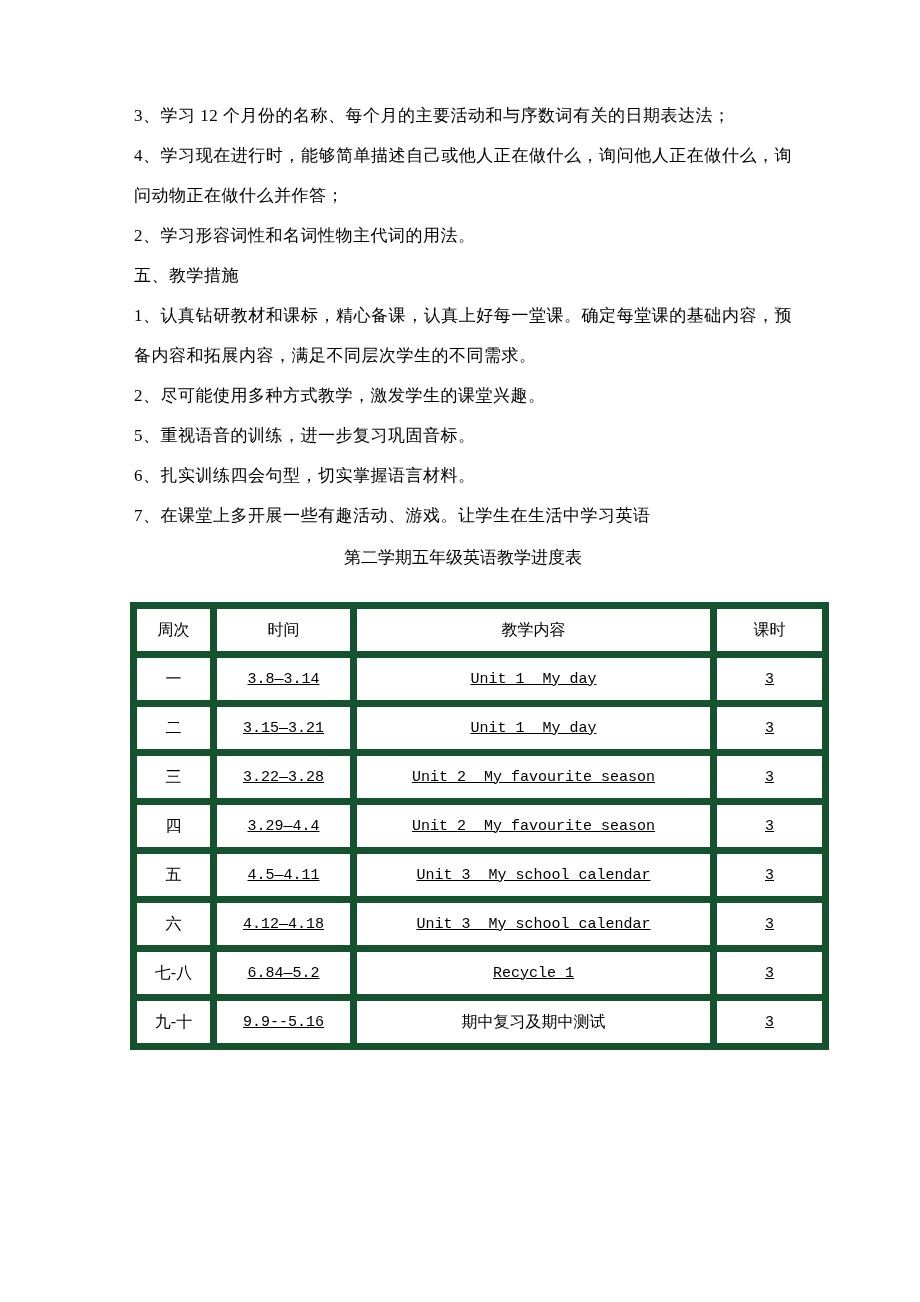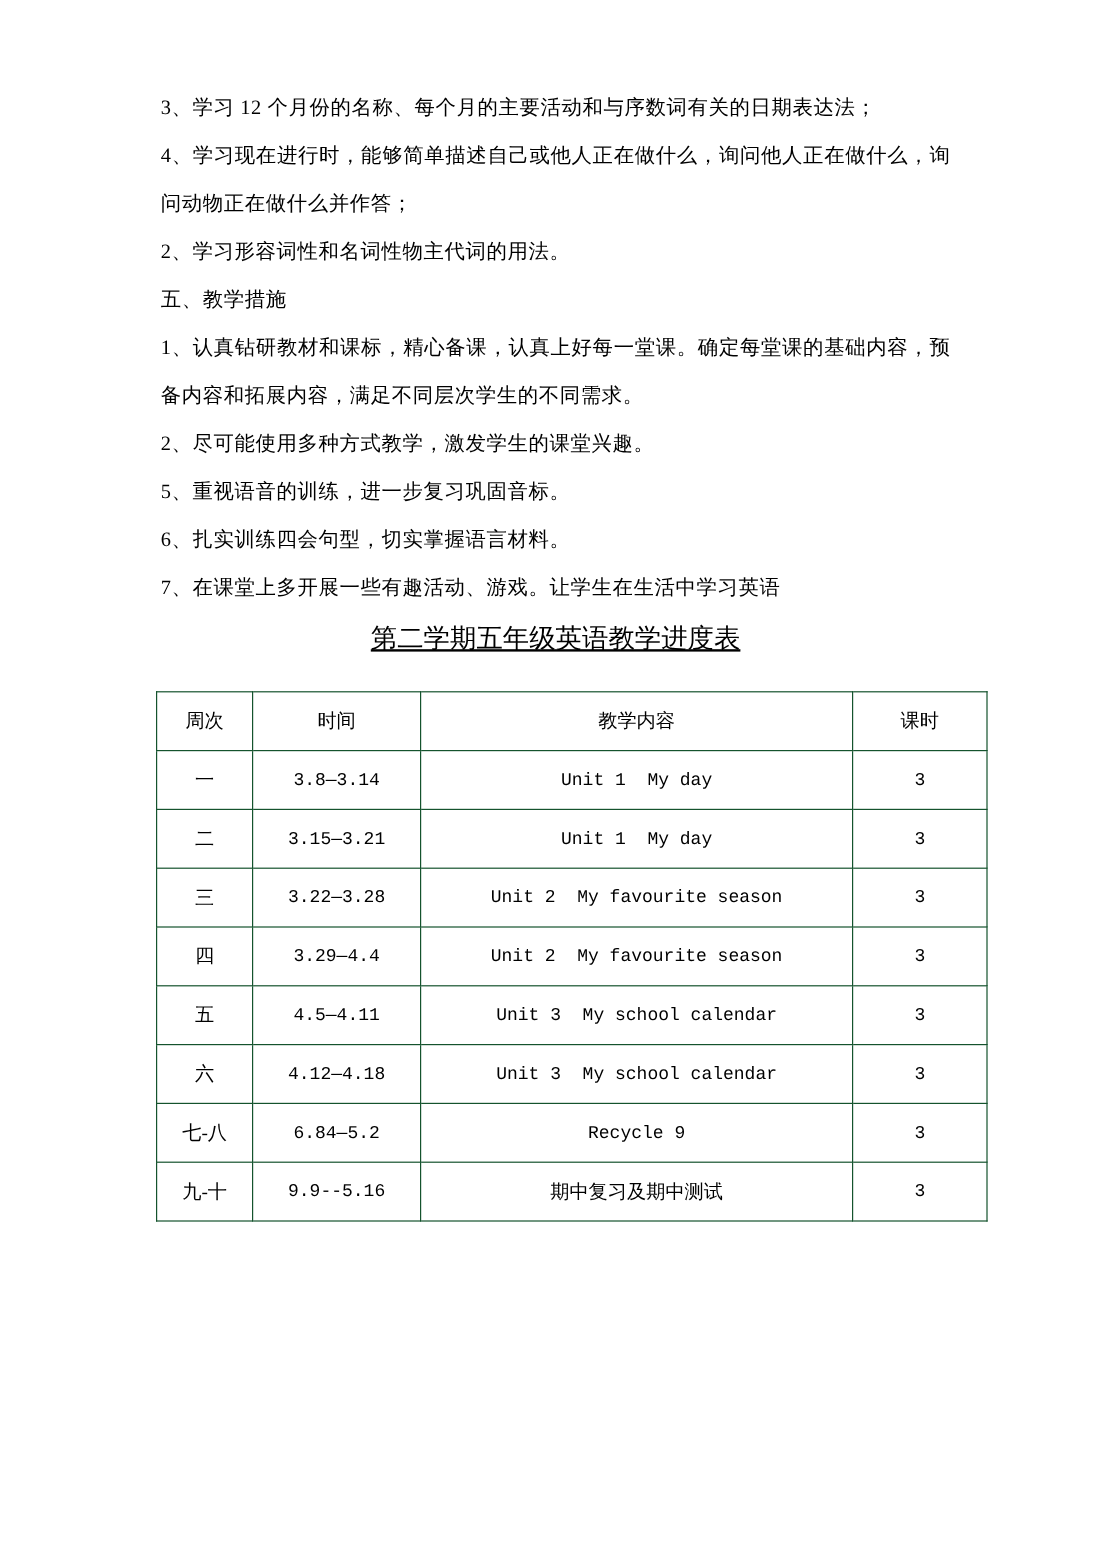--- a/index.html
+++ b/index.html
@@ -8,65 +8,66 @@
     font-family: "Liberation Serif", "DejaVu Serif", serif;
     color: #000000;
   }
   .page {
     position: relative;
     width: 920px;
     height: 1168px;
     background: #ffffff;
     overflow: hidden;
     padding: 70px 128px 40px 134px;
+    margin-top: 26px;
   }
   .body-text p {
     font-size: 17px;
     line-height: 40px;
     text-align: justify;
     letter-spacing: 0.5px;
   }
   .table-title {
-    font-size: 22px;
+    font-size: 17px;
     line-height: 40px;
     text-align: center;
     margin-top: 2px;
-    text-decoration: underline;
   }
   table.schedule {
     border-collapse: collapse;
     table-layout: fixed;
     width: 692px;
     margin-top: 24px;
     margin-left: -4px;
   }
   table.schedule col.c-week    { width: 80px; }
   table.schedule col.c-time    { width: 140px; }
   table.schedule col.c-content { width: 360px; }
   table.schedule col.c-hours   { width: 112px; }
   table.schedule th,
   table.schedule td {
-    border: 1px solid #14532d;
+    border: 7px solid #14532d;
     text-align: center;
     vertical-align: middle;
     font-weight: normal;
     height: 49px;
     padding: 2px 4px;
   }
   table.schedule th {
     font-size: 16px;
   }
   td.cn {
     font-size: 16px;
     font-family: "Liberation Serif", "DejaVu Serif", serif;
   }
   td.mono {
     font-size: 15px;
     font-family: "Liberation Mono", "DejaVu Sans Mono", monospace;
     white-space: pre-wrap;
+    text-decoration: underline;
   }
 </style>
 </head>
 <body>
 
 <div class="page">
 
   <div class="body-text">
     <p>3、学习 12 个月份的名称、每个月的主要活动和与序数词有关的日期表达法；</p>
     <p>4、学习现在进行时，能够简单描述自己或他人正在做什么，询问他人正在做什么，询问动物正在做什么并作答；</p>
@@ -129,21 +130,21 @@
       </tr>
       <tr>
         <td class="cn">六</td>
         <td class="mono">4.12—4.18</td>
         <td class="mono">Unit 3  My school calendar</td>
         <td class="mono">3</td>
       </tr>
       <tr>
         <td class="cn">七-八</td>
         <td class="mono">6.84—5.2</td>
-        <td class="mono">Recycle 9</td>
+        <td class="mono">Recycle 1</td>
         <td class="mono">3</td>
       </tr>
       <tr>
         <td class="cn">九-十</td>
         <td class="mono">9.9--5.16</td>
         <td class="cn">期中复习及期中测试</td>
         <td class="mono">3</td>
       </tr>
     </tbody>
   </table>

